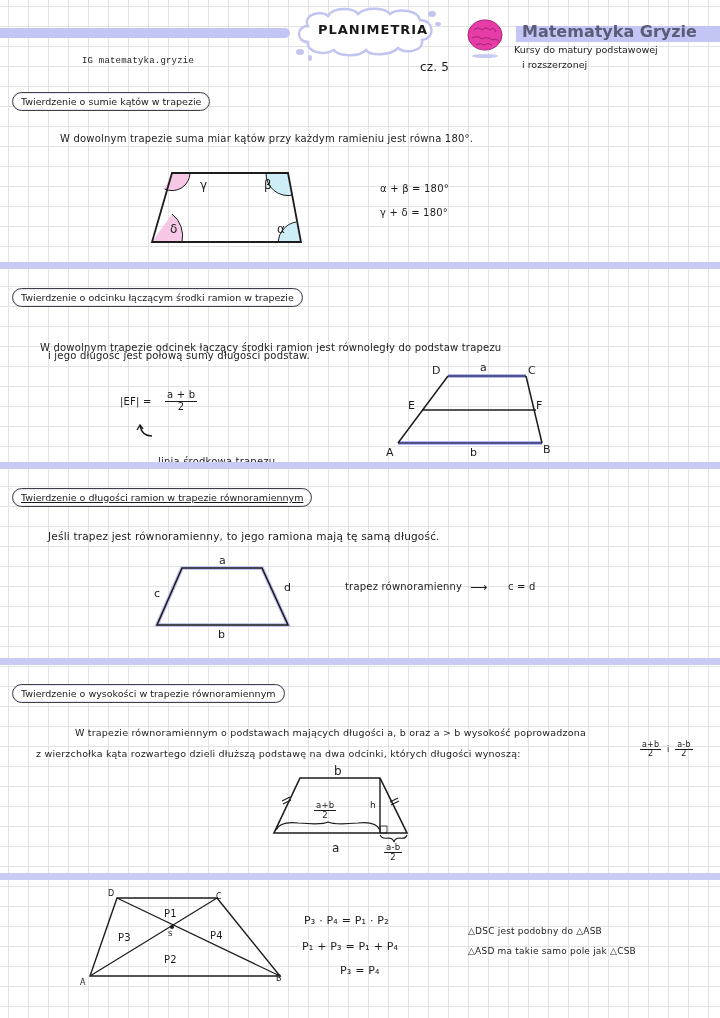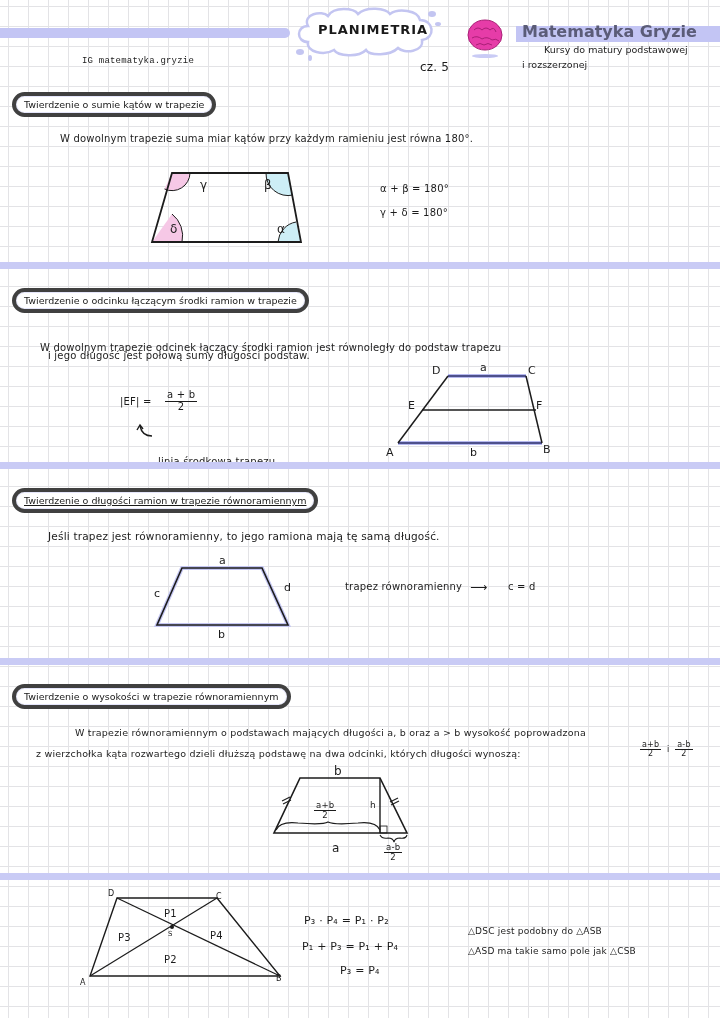--- a/index.html
+++ b/index.html
@@ -12,21 +12,21 @@
     background-size: 20px 20px;
     background-position: 8px 6px;
     font-family: "DejaVu Sans", sans-serif;
     color: #1a1a1a;
   }
   .abs { position: absolute; }
   .hand { font-family: "DejaVu Sans", sans-serif; font-size: 10px; letter-spacing: 0.2px; color: #1c1c1c; white-space: nowrap; }
   .band { position: absolute; left: 0; width: 720px; height: 7px; background: #c9cbf5; }
   .topband { position: absolute; top: 28px; height: 10px; background: #c3c5f4; border-radius: 0 6px 6px 0; }
   .cloud-title {
-    position: absolute; border: 4px solid #404040; border-radius: 14px;
+    position: absolute; border: 1px solid #404040; border-radius: 14px;
     padding: 3px 8px; background: #ffffff; font-size: 9.5px; white-space: nowrap;
     box-shadow: 0 0 0 1px #e4e5fa inset;
   }
   .frac { display: inline-block; text-align: center; vertical-align: middle; line-height: 1.05; }
   .frac .num { display: block; border-bottom: 1px solid #1c1c1c; padding: 0 2px; }
   .frac .den { display: block; }
   svg { position: absolute; overflow: visible; }
   .brand-name { font-family: "DejaVu Sans", sans-serif; font-weight: bold; font-size: 16px; color: #5b5c78; }
   .brand-sub { font-family: "DejaVu Sans", sans-serif; font-size: 9.5px; color: #222; }
 </style>
@@ -46,21 +46,21 @@
 <div class="abs" style="left:318px;top:22px;font-size:13px;font-weight:bold;letter-spacing:1px;">PLANIMETRIA</div>
 <div class="abs hand" style="left:420px;top:60px;font-size:12px;">cz. 5</div>
 <div class="abs hand" style="left:82px;top:56px;font-size:9px;font-family:Liberation Mono, monospace;">IG  matematyka.gryzie</div>
 
 <svg style="left:464px;top:18px;" width="42" height="42" viewBox="0 0 42 42">
   <ellipse cx="21" cy="17" rx="17" ry="15" fill="#e63ca8" stroke="#a91f76" stroke-width="1"></ellipse>
   <path d="M10 12 q4 -4 8 0 q4 -4 8 0 q4 -4 6 2 M8 20 q5 -3 10 1 q5 -3 10 1 q4 -2 7 1 M12 27 q4 -3 8 0 q4 -3 8 0" fill="none" stroke="#a91f76" stroke-width="1"></path>
   <ellipse cx="21" cy="38" rx="13" ry="2" fill="#c9cbf5"></ellipse>
 </svg>
 <div class="abs brand-name" style="left:522px;top:22px;">Matematyka Gryzie</div>
-<div class="abs brand-sub" style="left:544px;top:44px;">Kursy do matury podstawowej</div>
+<div class="abs brand-sub" style="left:514px;top:44px;">Kursy do matury podstawowej</div>
 <div class="abs brand-sub" style="left:522px;top:59px;">i rozszerzonej</div>
 
 <div class="cloud-title" style="left:12px;top:92px;">Twierdzenie o sumie kątów w trapezie</div>
 <div class="abs hand" style="left:60px;top:133px;">W dowolnym trapezie suma miar kątów przy każdym ramieniu jest równa 180°.</div>
 
 <svg style="left:150px;top:170px;" width="160" height="75" viewBox="0 0 160 75">
   <path d="M22 3 L40 3 A18 18 0 0 1 14.5 19 Z" fill="#f6c8e6"></path>
   <path d="M116 3 L138 3 L143 25 A22 22 0 0 1 116 3 Z" fill="#cdeef6"></path>
   <path d="M2 72 L22 44 A28 28 0 0 1 32 72 Z" fill="#f6c8e6"></path>
   <path d="M128 72 A22 22 0 0 1 146 52 L151 72 Z" fill="#cdeef6"></path>

